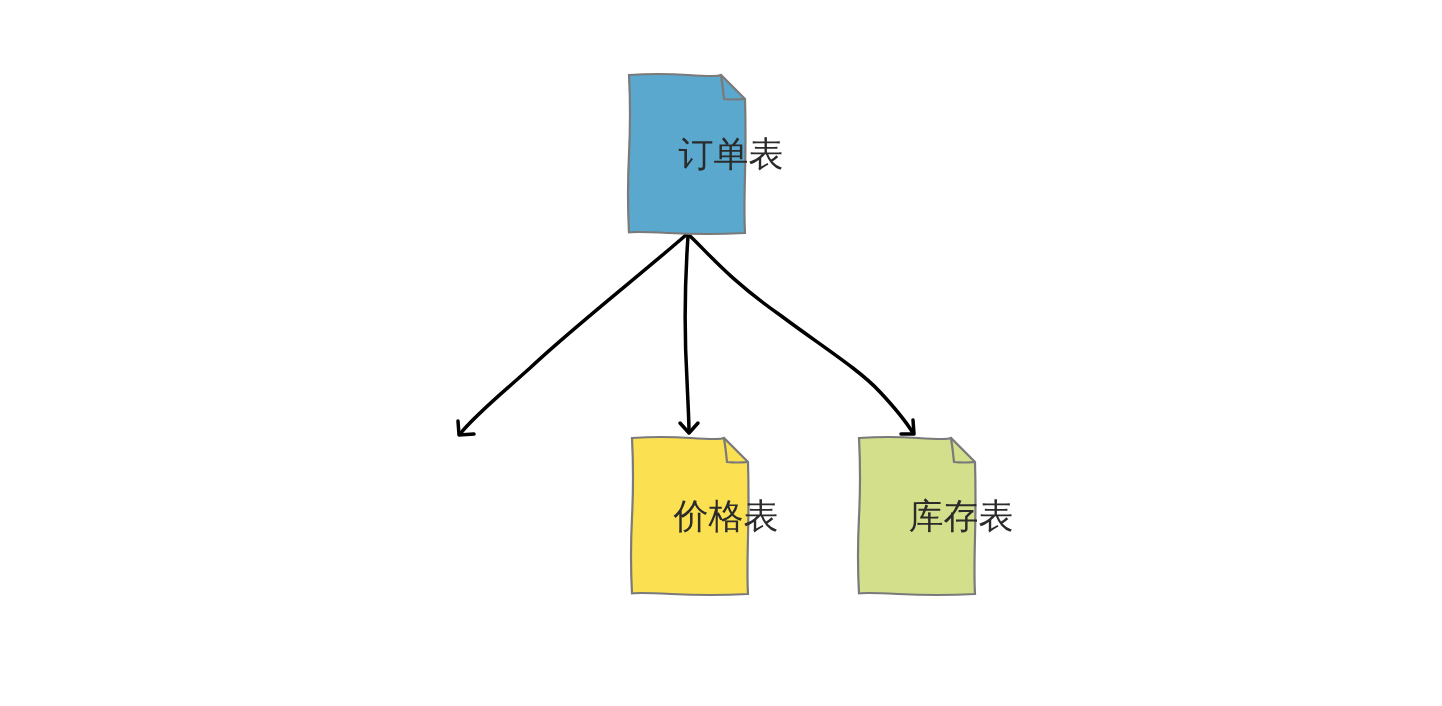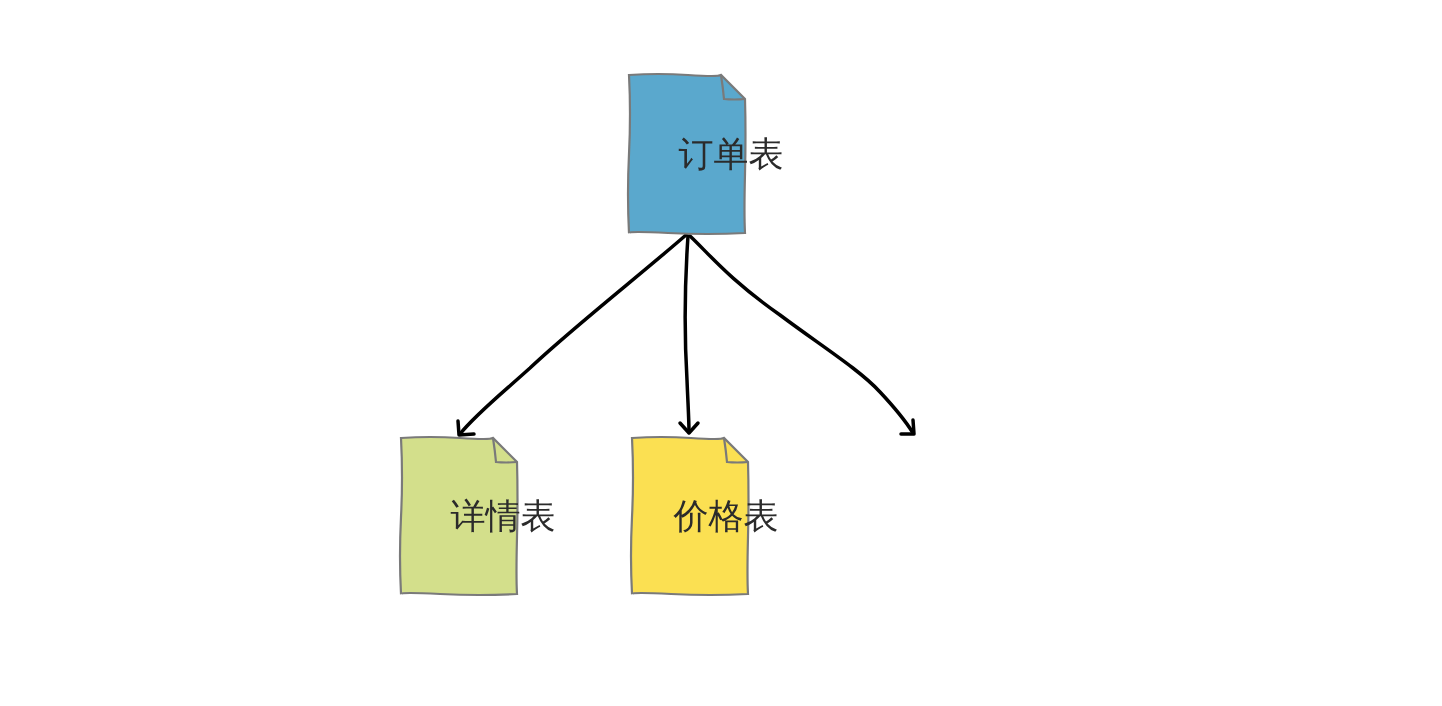--- a/index.html
+++ b/index.html
@@ -35,29 +35,29 @@
   </svg>
 
   <div class="doc" style="left:628px;top:74px;width:118px;height:160px;">
     <svg width="118" height="160">
       <path d="M1 1 Q 30 -1, 60 1 T 93 1 L 117 25 Q 118 60, 117 100 T 117 159 Q 80 161, 40 159 T 1 159 Q -1 120, 1 80 T 1 1 Z" fill="#5aa8cd" stroke="#7a7a7a" stroke-width="2.2"></path>
       <path d="M93 1 Q 95 14, 96 25 Q 106 26, 117 25" fill="none" stroke="#7a7a7a" stroke-width="2.2"></path>
     </svg>
     <div class="doc-label">订单表</div>
   </div>
 
-  <div class="doc" style="left:400px;top:437px;width:118px;height:158px;">
-    <svg width="118" height="158">
-      <path d="M1 1 Q 30 -1, 60 1 T 93 1 L 117 25 Q 118 60, 117 100 T 117 157 Q 80 159, 40 157 T 1 157 Q -1 120, 1 80 T 1 1 Z" fill="#d3df8b" stroke="#7a7a7a" stroke-width="2.2"></path>
-      <path d="M93 1 Q 95 14, 96 25 Q 106 26, 117 25" fill="none" stroke="#7a7a7a" stroke-width="2.2"></path>
-    </svg>
-    <div class="doc-label">详情表</div>
-  </div>
 
   <div class="doc" style="left:631px;top:437px;width:102px;height:158px;">
     <svg width="118" height="158">
       <path d="M1 1 Q 30 -1, 60 1 T 93 1 L 117 25 Q 118 60, 117 100 T 117 157 Q 80 159, 40 157 T 1 157 Q -1 120, 1 80 T 1 1 Z" fill="#fbe052" stroke="#7a7a7a" stroke-width="2.2"></path>
       <path d="M93 1 Q 95 14, 96 25 Q 106 26, 117 25" fill="none" stroke="#7a7a7a" stroke-width="2.2"></path>
     </svg>
     <div class="doc-label">价格表</div>
   </div>
 
+  <div class="doc" style="left:858px;top:437px;width:118px;height:158px;">
+    <svg width="118" height="158">
+      <path d="M1 1 Q 30 -1, 60 1 T 93 1 L 117 25 Q 118 60, 117 100 T 117 157 Q 80 159, 40 157 T 1 157 Q -1 120, 1 80 T 1 1 Z" fill="#d3df8b" stroke="#7a7a7a" stroke-width="2.2"></path>
+      <path d="M93 1 Q 95 14, 96 25 Q 106 26, 117 25" fill="none" stroke="#7a7a7a" stroke-width="2.2"></path>
+    </svg>
+    <div class="doc-label">库存表</div>
+  </div>
 </div>
 
 </body></html>

